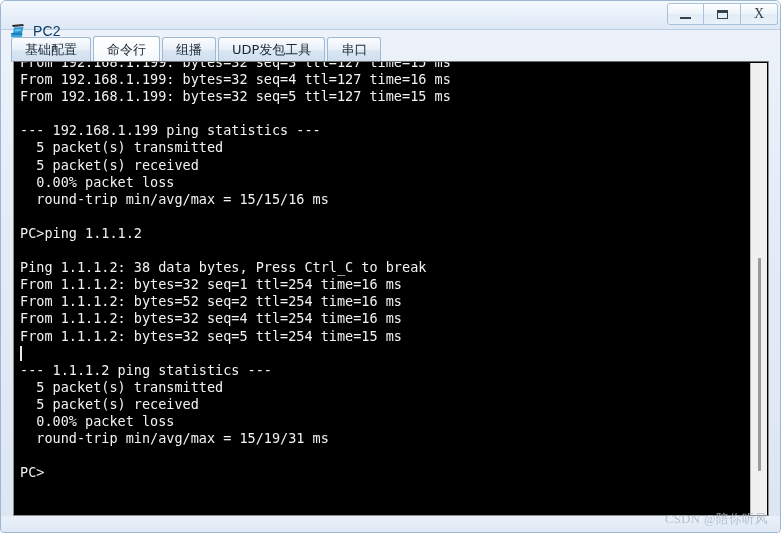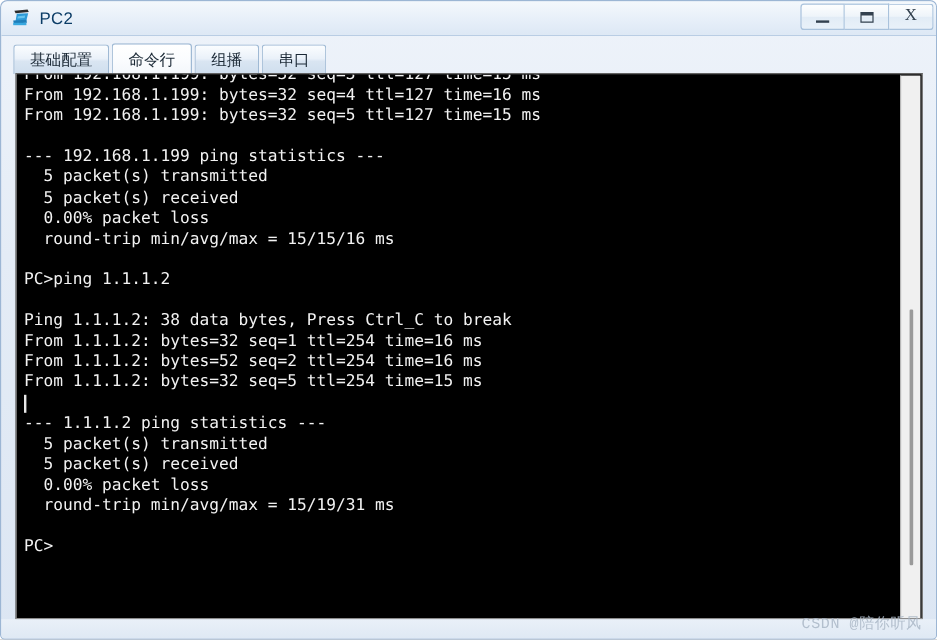--- a/index.html
+++ b/index.html
@@ -32,21 +32,21 @@
     position: absolute;
     left: 0; top: 0;
     width: 781px;
     height: 28px;
     background: linear-gradient(to bottom, #f4f8fc 0%, #e8f0f9 50%, #dde8f5 100%);
     border-bottom: 1px solid #b9cde4;
     border-radius: 5px 5px 0 0;
   }
   .title-left {
     position: absolute;
-    left: 8px; top: 0;
+    left: 8px; top: 16px;
     height: 28px;
     display: flex;
     align-items: center;
     gap: 6px;
   }
   .app-icon {
     width: 18px; height: 18px;
     position: relative;
     display: inline-block;
   }
@@ -193,21 +193,21 @@
     border-radius: 1px;
   }
 
   
   .watermark {
     position: absolute;
     right: 12px;
     bottom: 4px;
     font-size: 12.5px;
     color: #aab7c6;
-    font-family: Liberation Mono, monospace;
+    font-family: Liberation Serif, serif;
     opacity: 0.85;
     letter-spacing: 0.5px;
     pointer-events: none;
   }
   .statusbar {
     position: absolute;
     left: 0;
     bottom: 0;
     width: 781px;
     height: 16px;
@@ -248,20 +248,23 @@
 
   <div class="tabstrip">
     <div class="tab">
       <span>基础配置</span>
     </div>
     <div class="tab active">
       <span>命令行</span>
     </div>
     <div class="tab">
       <span>组播</span>
+    </div>
+    <div class="tab">
+      <span>UDP发包工具</span>
     </div>
     <div class="tab">
       <span>串口</span>
     </div>
   </div>
 
   <div class="console-wrap">
     <div class="console">
       <div class="console-inner" id="console-inner">
           <div class="line">From 192.168.1.199: bytes=32 seq=3 ttl=127 time=15 ms</div>
@@ -272,20 +275,21 @@
           <div class="line">  5 packet(s) transmitted</div>
           <div class="line">  5 packet(s) received</div>
           <div class="line">  0.00% packet loss</div>
           <div class="line">  round-trip min/avg/max = 15/15/16 ms</div>
           <div class="line">&nbsp;</div>
           <div class="line">PC&gt;ping 1.1.1.2</div>
           <div class="line">&nbsp;</div>
           <div class="line">Ping 1.1.1.2: 38 data bytes, Press Ctrl_C to break</div>
           <div class="line">From 1.1.1.2: bytes=32 seq=1 ttl=254 time=16 ms</div>
           <div class="line">From 1.1.1.2: bytes=52 seq=2 ttl=254 time=16 ms</div>
+          <div class="line">From 1.1.1.2: bytes=32 seq=4 ttl=254 time=16 ms</div>
           <div class="line">From 1.1.1.2: bytes=32 seq=5 ttl=254 time=15 ms</div>
           <div class="line cursorline">&nbsp;</div>
           <div class="line">--- 1.1.1.2 ping statistics ---</div>
           <div class="line">  5 packet(s) transmitted</div>
           <div class="line">  5 packet(s) received</div>
           <div class="line">  0.00% packet loss</div>
           <div class="line">  round-trip min/avg/max = 15/19/31 ms</div>
           <div class="line">&nbsp;</div>
           <div class="line">PC&gt;</div>
         </div>

